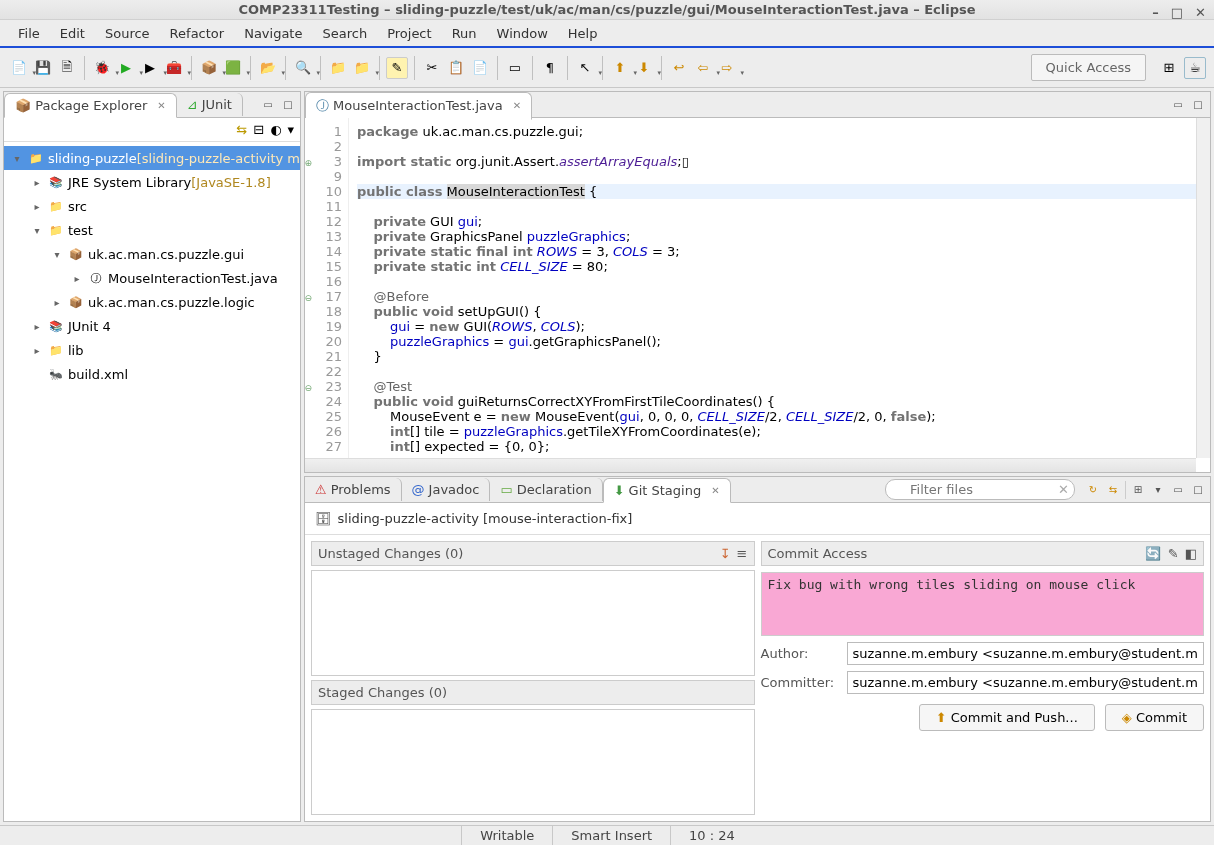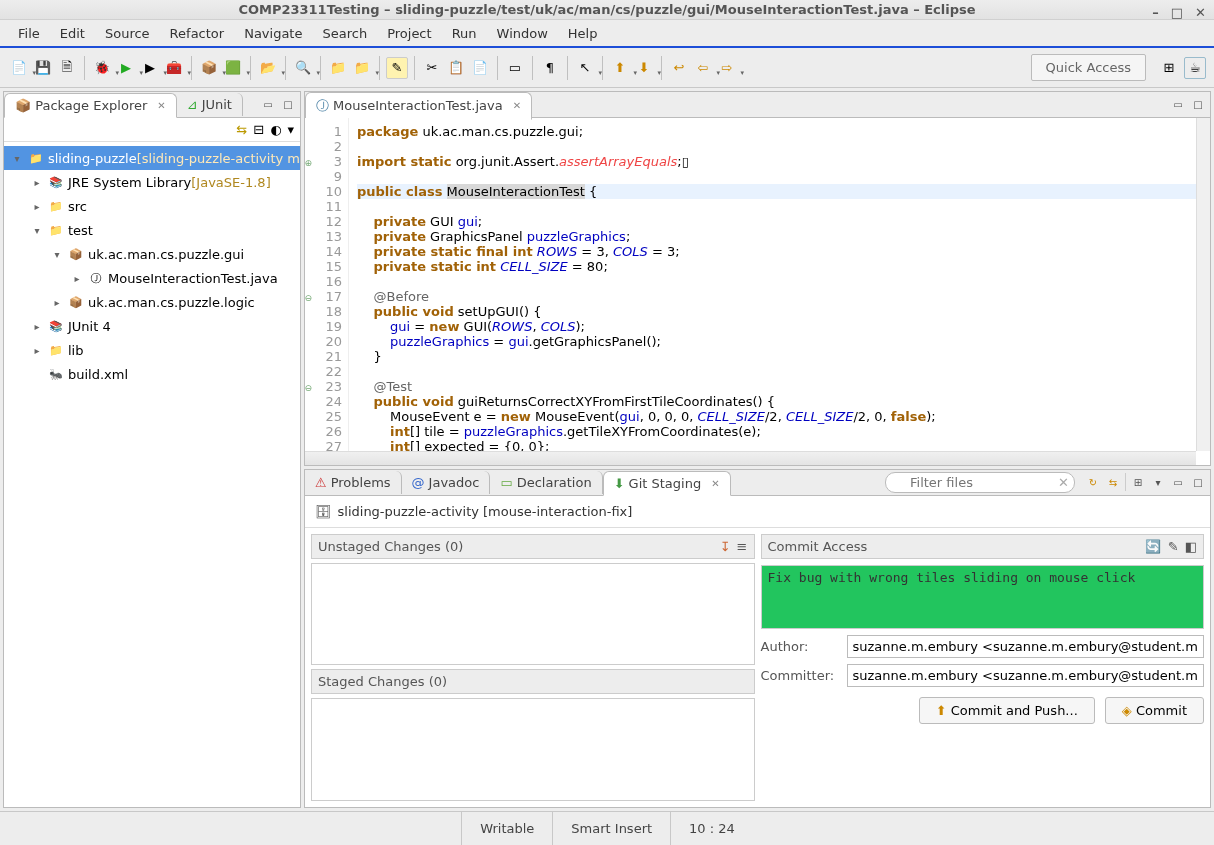--- a/index.html
+++ b/index.html
@@ -51,48 +51,48 @@
 
 
 .editor-pane { flex:1.05; min-height:0; }
 .editor-body { flex:1; display:flex; font-family: "DejaVu Sans Mono","Consolas",monospace; font-size:13px; overflow:hidden; position:relative; }
 .gutter { width:44px; background:#fff; color:#999; text-align:right; padding:6px 6px 6px 0; border-right:1px solid #eee; line-height:15px; user-select:none; position:relative;}
 .gutter .ln { height:15px; position:relative;}
 .gutter .fold { position:absolute; left:-2px; top:2px; width:9px; height:9px; font-size:9px; color:#7a7; }
 .code { flex:1; padding:6px 0 6px 8px; line-height:15px; white-space:pre; overflow:auto; }
 .code-line { height:15px; }
 .code-line.cur { background:#e8f2fe; }
-.kw { color:#a16207; font-weight:bold; }
+.kw { color:#737373; font-weight:bold; }
 .field { color:#0000c0; }
 .ann { color:#646464; }
-.ital { font-style:italic; color:#ef4444;text-align:center;}
+.ital { font-style:italic; color:#4c1d95;text-align:center;}
 .const { color:#0000c0; font-style:italic; }
 .v-scroll { width:14px; background:#f0f0f0; border-left:1px solid #ddd;}
 .h-scroll { height:14px; background:linear-gradient(#f0f0f0,#e4e4e4); border-top:1px solid #ddd; margin-right:14px; }
 
 
 .bottom-pane { flex:0.95; min-height:0;}
 .git-body { flex:1; display:flex; flex-direction:column; padding:0; overflow:hidden;}
 .git-repo-row { display:flex; align-items:center; gap:6px; padding:8px 10px; border-bottom:1px solid #ddd; font-size:16px; color:#333;}
 .git-cols { flex:1; display:flex; gap:6px; padding:6px; min-height:0;}
 .git-left { flex:1; display:flex; flex-direction:column; gap:4px;}
 .git-right { flex:1; display:flex; flex-direction:column; gap:6px;}
 .section-hdr { background:#ededed; border:1px solid #ccc; padding:4px 6px; color:#555; display:flex; align-items:center; gap:6px;}
 .section-body { flex:1; border:1px solid #ccc; background:#fff; min-height:60px;}
-.commit-msg-box { border:1px solid #ccc; background:#22c55e; padding:4px 6px; font-family:"DejaVu Sans Mono",monospace; color:#333; height:64px;}
+.commit-msg-box { border:1px solid #ccc; background:#f9a8d4; padding:4px 6px; font-family:"DejaVu Sans Mono",monospace; color:#333; height:64px;}
 .field-row { display:flex; align-items:center; gap:6px;}
 .field-row label { width:80px; color:#555; }
 .field-row input { flex:1; border:1px solid #bbb; padding:3px 5px; font-family:inherit;}
 .commit-buttons { display:flex; justify-content:flex-end; gap:10px; padding-top:4px;}
 .commit-buttons button { border:1px solid #bbb; background:#f6f6f6; padding:5px 16px; border-radius:3px; cursor:pointer;}
 .filter-input { border:1px solid #bbb; border-radius:10px; padding:2px 24px 2px 24px; color:#888; width:190px; position:relative;}
 .bottom-view-ctrls { display:flex; gap:4px; align-items:center; margin-left:6px;}
 
 
-.statusbar { height:34px; background:#ededed; border-top:1px solid #c8c8c8; display:flex; align-items:center; color:#444; }
+.statusbar { height:20px; background:#ededed; border-top:1px solid #c8c8c8; display:flex; align-items:center; color:#444; }
 .statusbar .cell { padding:0 18px; border-left:1px solid #c8c8c8; height:100%; display:flex; align-items:center;}
 .statusbar .spacer { flex:1; }
 </style>
 </head>
 <body>
 
 <div class="titlebar">
   <span class="titlebar-title">COMP23311Testing – sliding-puzzle/test/uk/ac/man/cs/puzzle/gui/MouseInteractionTest.java – Eclipse</span>
   <div class="titlebar-controls">
     <span>–</span>

